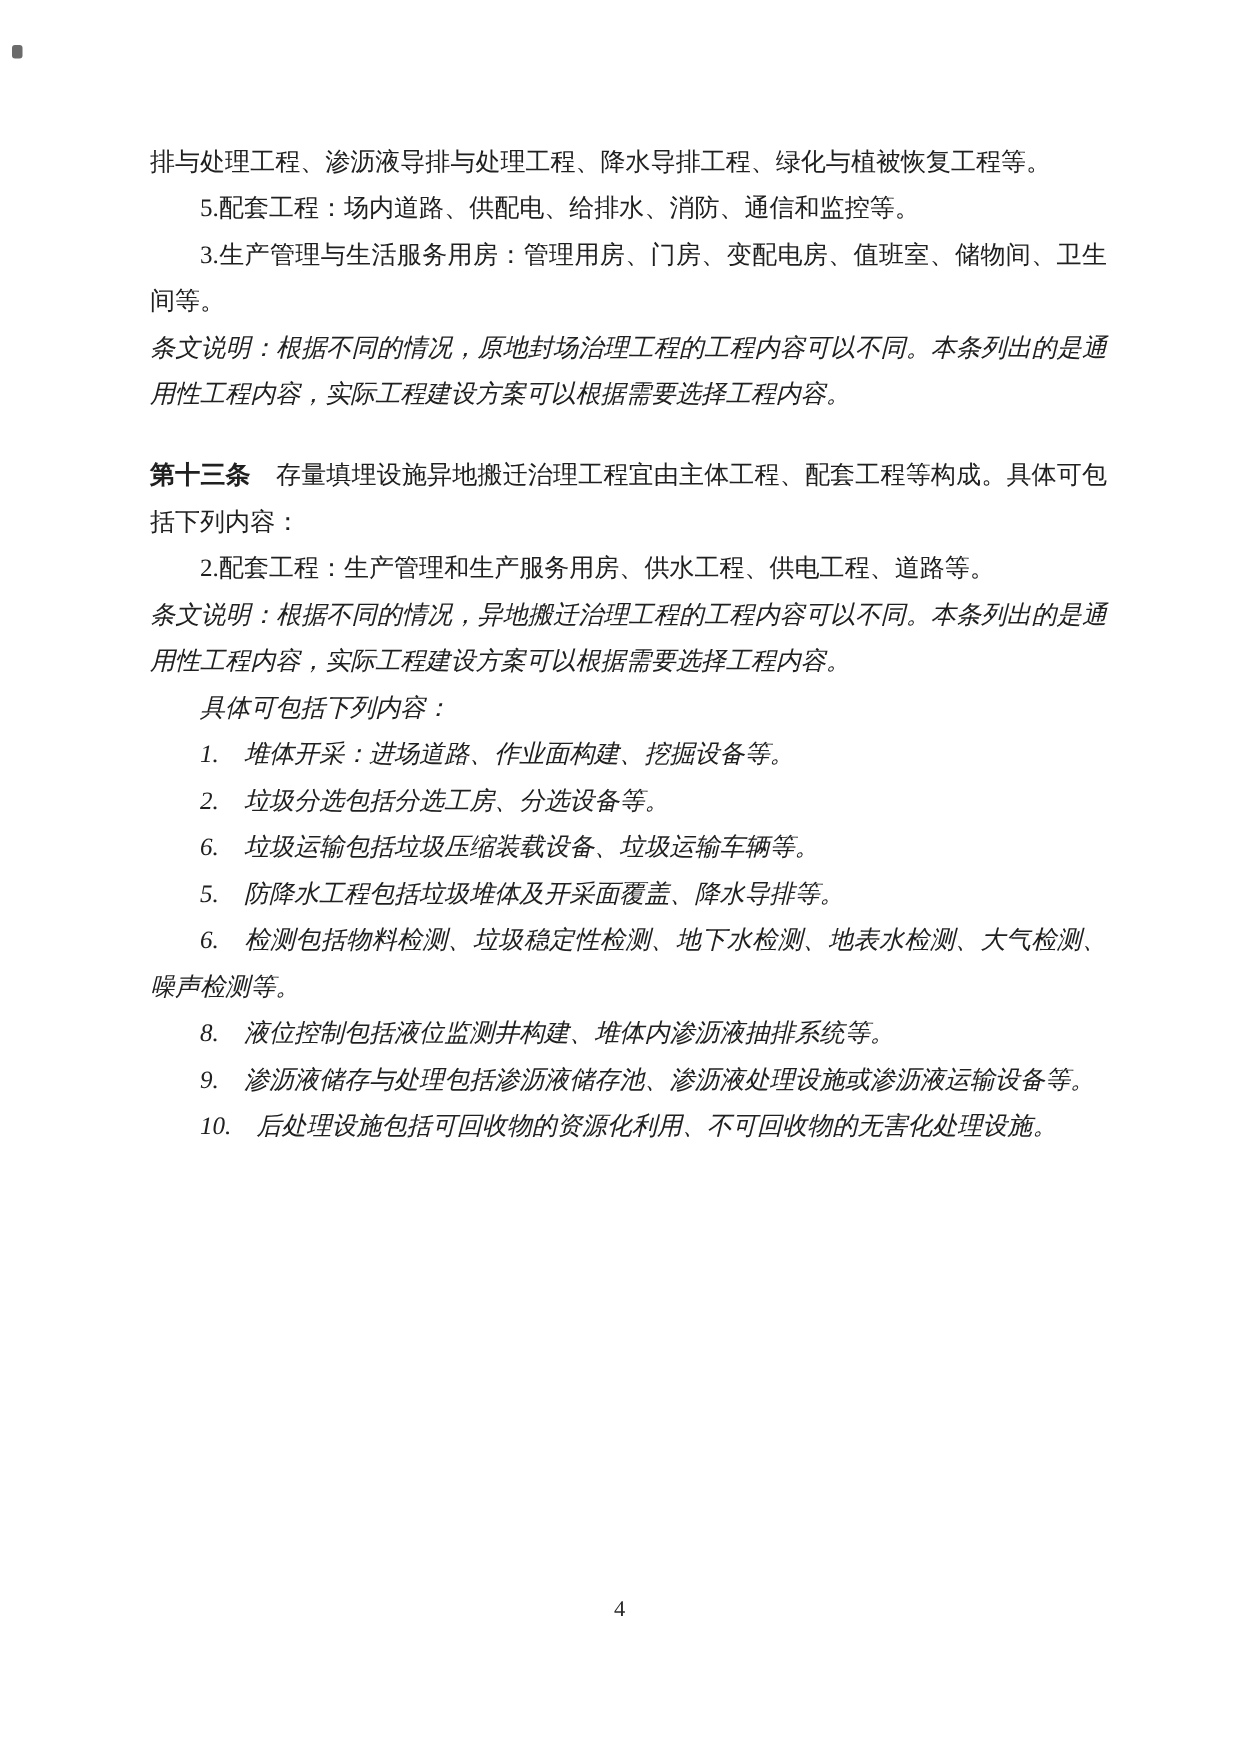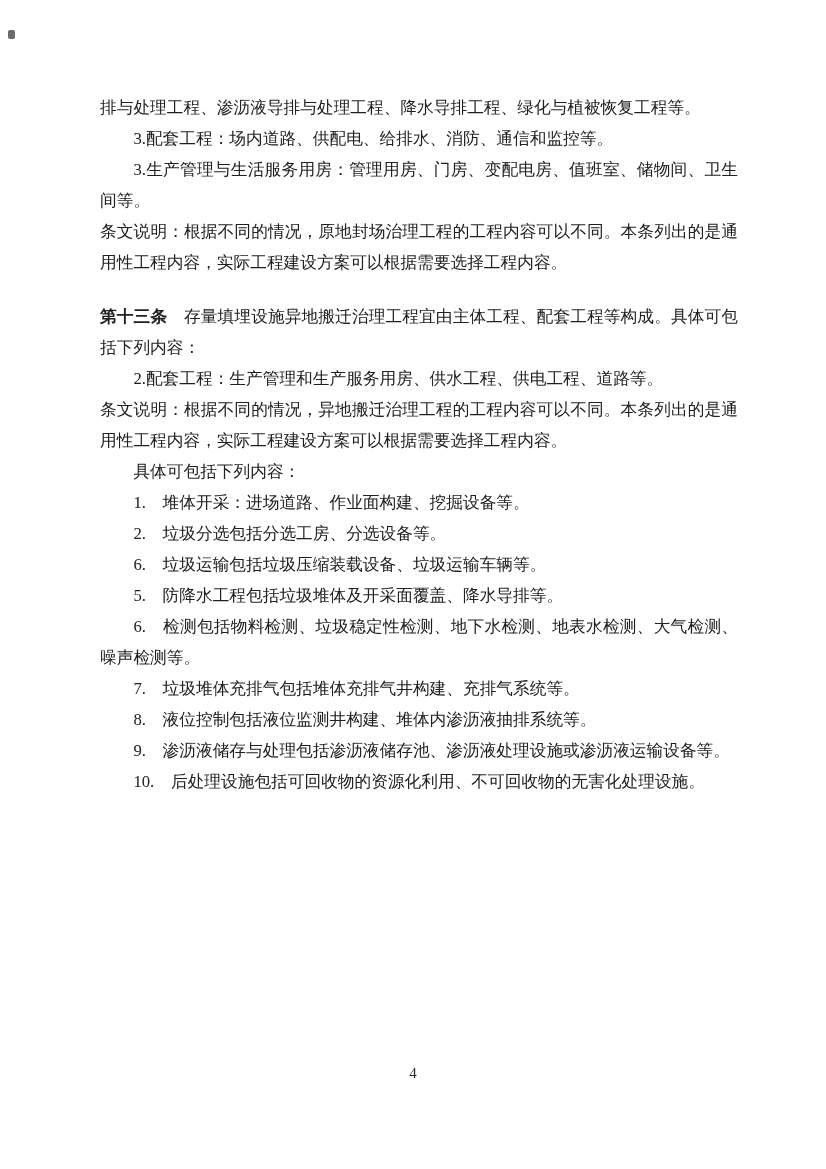--- a/index.html
+++ b/index.html
@@ -27,21 +27,21 @@
     left: 100px;
     top: 92px;
     width: 638px;
     font-size: 16.7px;
     line-height: 31px;
     text-align: justify;
     letter-spacing: 0;
   }
   .para { margin: 0; }
   .indent { text-indent: 2em; }
-  .kai { }
+  .kai { font-style: italic; }
   .art-label { font-weight: bold; }
   .spacer { height: 23px; }
   .page-num {
     position: absolute;
     left: 0;
     top: 1064px;
     width: 100%;
     text-align: center;
     font-size: 15px;
     line-height: 18px;
@@ -49,36 +49,35 @@
   }
 </style>
 </head>
 <body>
 
 <div class="page">
   <div class="scan-artifact"></div>
 
   <div class="text-block">
     <p class="para">排与处理工程、渗沥液导排与处理工程、降水导排工程、绿化与植被恢复工程等。</p>
-    <p class="para indent">3.配套工程：场内道路、供配电、给排水、消防、通信和监控等。</p>
+    <p class="para indent">5.配套工程：场内道路、供配电、给排水、消防、通信和监控等。</p>
     <p class="para indent">3.生产管理与生活服务用房：管理用房、门房、变配电房、值班室、储物间、卫生间等。</p>
     <p class="para kai">条文说明：根据不同的情况，原地封场治理工程的工程内容可以不同。本条列出的是通用性工程内容，实际工程建设方案可以根据需要选择工程内容。</p>
 
     <div class="spacer"></div>
 
     <p class="para"><span class="art-label">第十三条</span><span>　存量填埋设施异地搬迁治理工程宜由主体工程、配套工程等构成。具体可包括下列内容：</span></p>
     <p class="para indent">2.配套工程：生产管理和生产服务用房、供水工程、供电工程、道路等。</p>
     <p class="para kai">条文说明：根据不同的情况，异地搬迁治理工程的工程内容可以不同。本条列出的是通用性工程内容，实际工程建设方案可以根据需要选择工程内容。</p>
     <p class="para kai indent">具体可包括下列内容：</p>
 
     <p class="para kai indent">1.　堆体开采：进场道路、作业面构建、挖掘设备等。</p>
     <p class="para kai indent">2.　垃圾分选包括分选工房、分选设备等。</p>
     <p class="para kai indent">6.　垃圾运输包括垃圾压缩装载设备、垃圾运输车辆等。</p>
     <p class="para kai indent">5.　防降水工程包括垃圾堆体及开采面覆盖、降水导排等。</p>
     <p class="para kai indent">6.　检测包括物料检测、垃圾稳定性检测、地下水检测、地表水检测、大气检测、噪声检测等。</p>
-    <p class="para kai indent">7.　垃圾堆体充排气包括堆体充排气井构建、充排气系统等。</p>
     <p class="para kai indent">8.　液位控制包括液位监测井构建、堆体内渗沥液抽排系统等。</p>
     <p class="para kai indent">9.　渗沥液储存与处理包括渗沥液储存池、渗沥液处理设施或渗沥液运输设备等。</p>
     <p class="para kai indent">10.　后处理设施包括可回收物的资源化利用、不可回收物的无害化处理设施。</p>
   </div>
 
   <div class="page-num">4</div>
 </div>
 
 </body></html>

